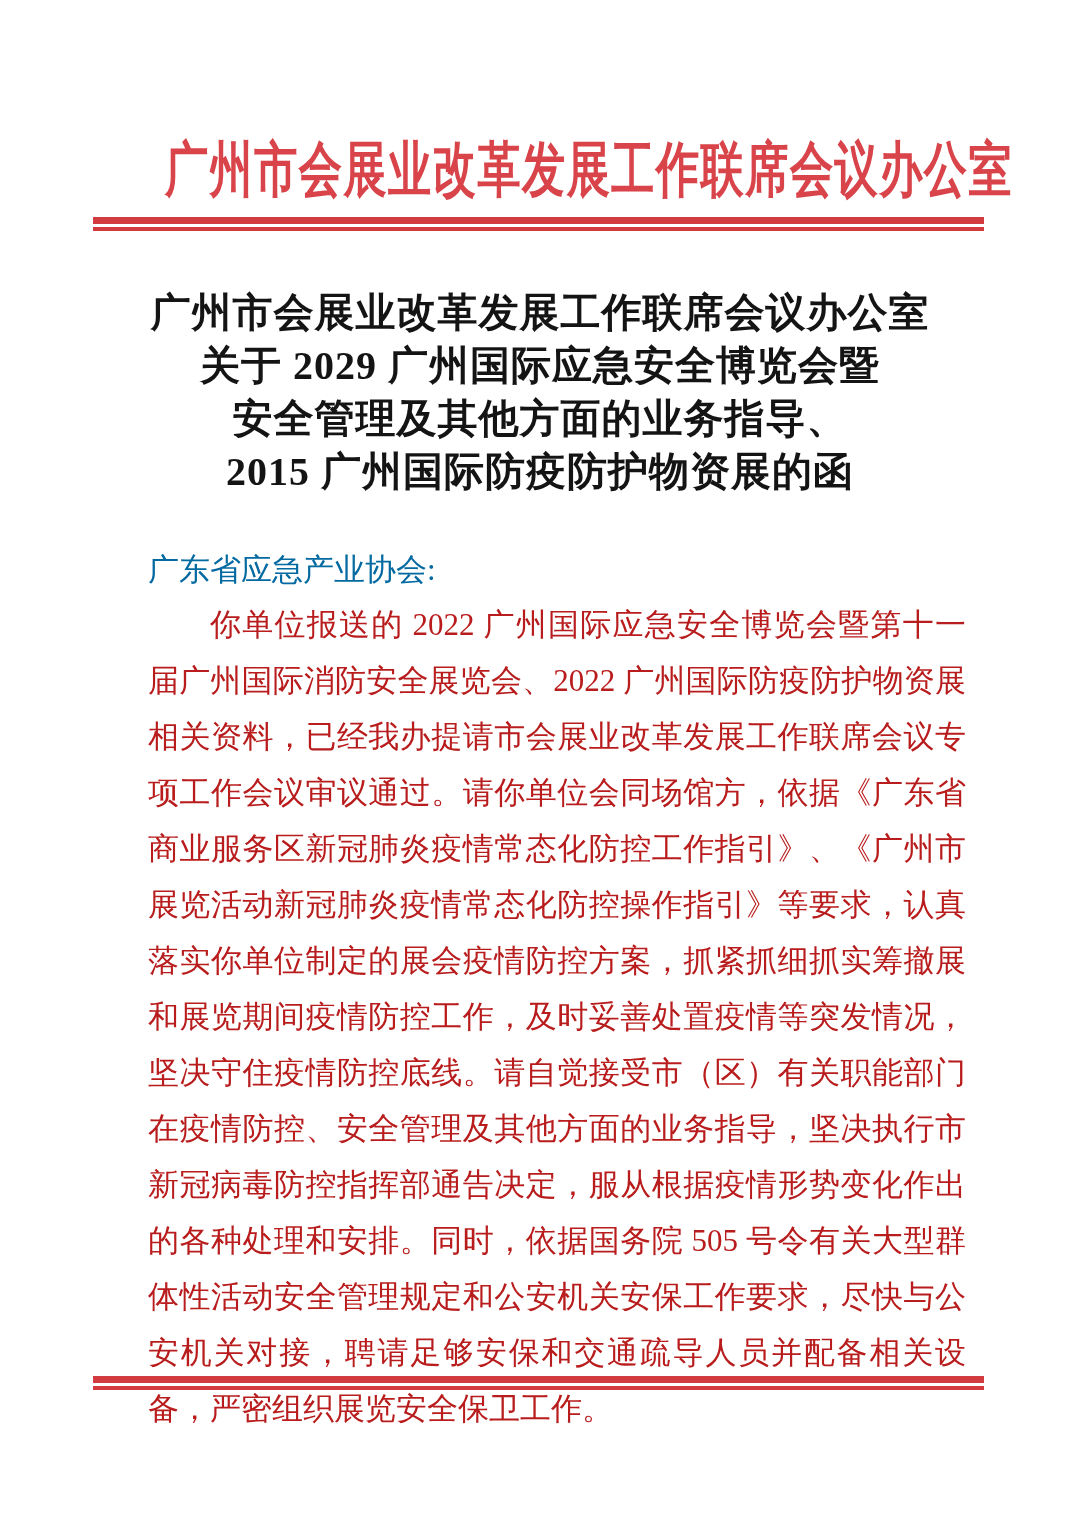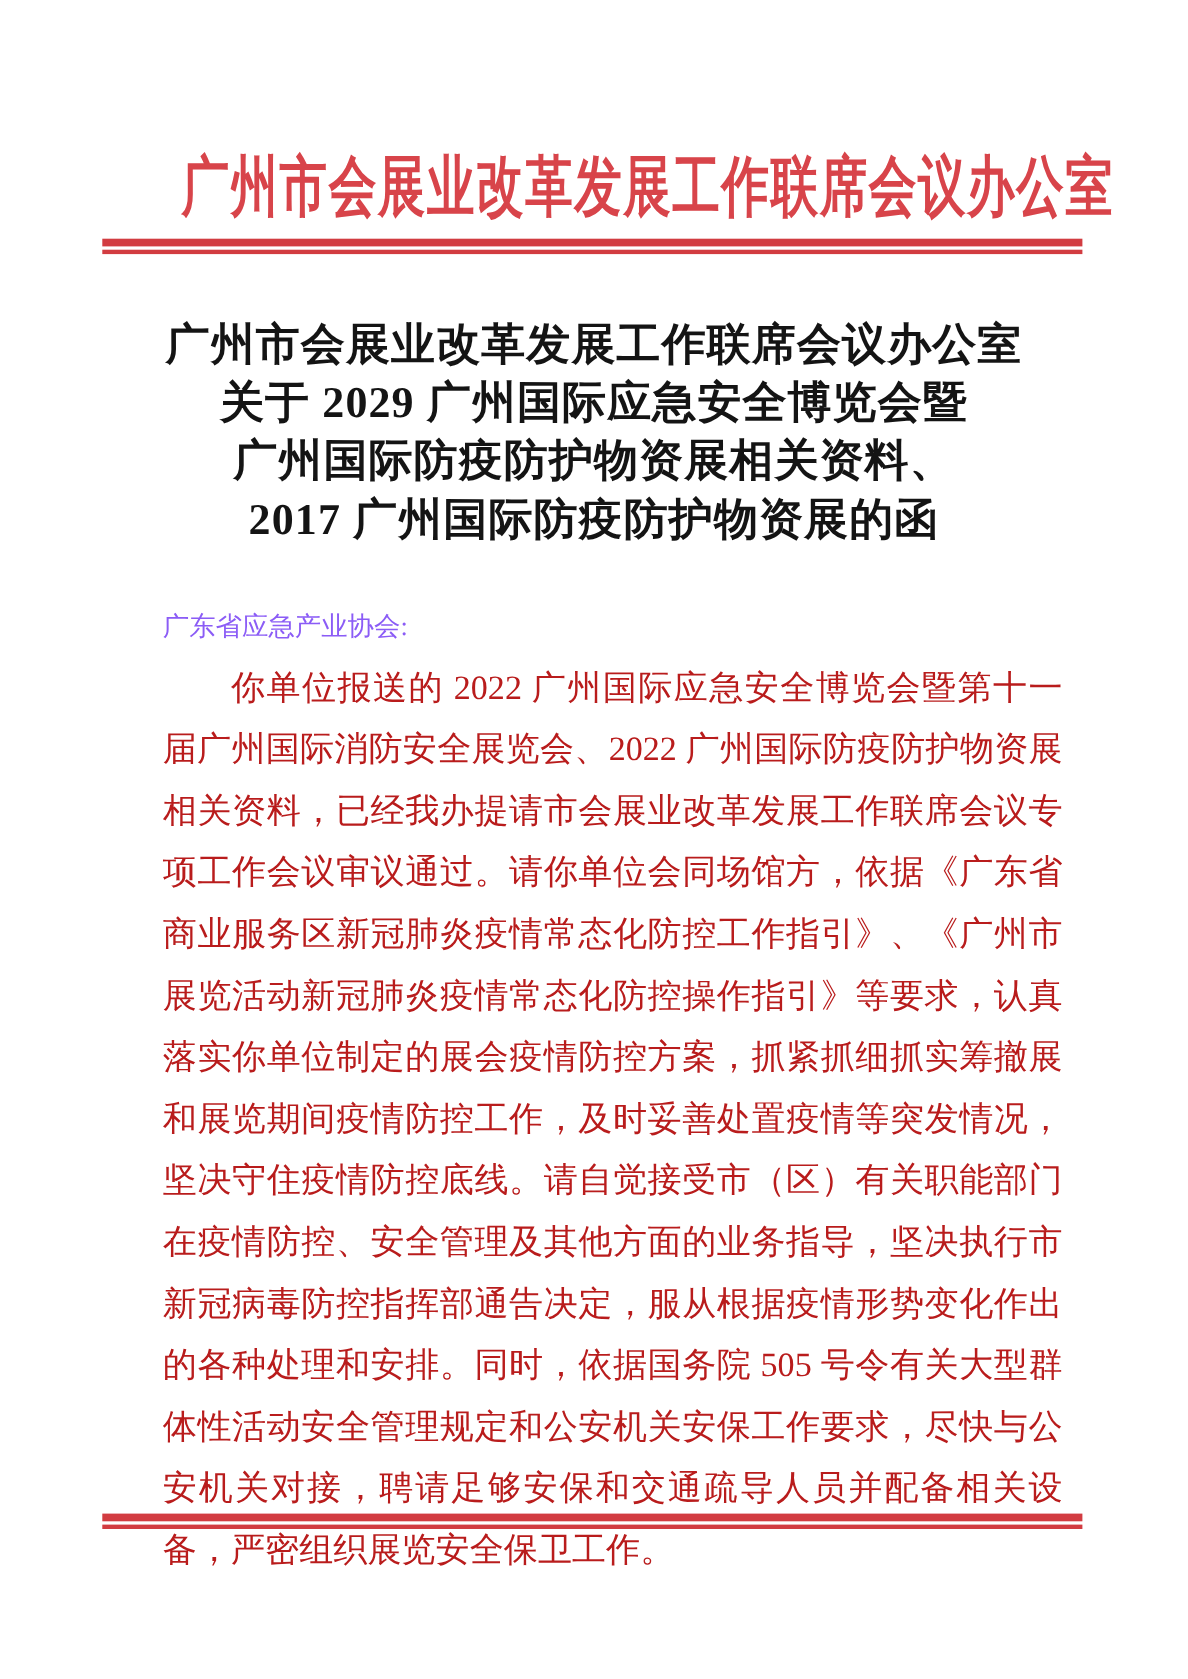--- a/index.html
+++ b/index.html
@@ -60,23 +60,23 @@
     color:#141414;
     letter-spacing:1px;
   }
   .title-line{display:block;}
   
   .salutation{
     position:absolute;
     top:544px;
     left:148px;
     margin:0;
-    font-size:24px;
+    font-size:31px;
     line-height:52px;
-    color:#8b5cf6;
+    color:#0369a1;
     font-weight:400;
   }
   .body-paragraph{
     position:absolute;
     top:597px;
     left:148px;
     width:818px;
     margin:0;
     font-size:31px;
     line-height:56px;
@@ -93,22 +93,22 @@
 
   <div class="letterhead">
     <span class="org">广州市会展业改革发展工作联席会议办公室</span>
   </div>
 
   <div class="double-rule top-rule"></div>
 
   <h1 class="doc-title">
     <span class="title-line">广州市会展业改革发展工作联席会议办公室</span>
     <span class="title-line">关于 2029 广州国际应急安全博览会暨</span>
-    <span class="title-line">广州国际防疫防护物资展相关资料、</span>
-    <span class="title-line">2017 广州国际防疫防护物资展的函</span>
+    <span class="title-line">安全管理及其他方面的业务指导、</span>
+    <span class="title-line">2015 广州国际防疫防护物资展的函</span>
   </h1>
 
   <p class="salutation">广东省应急产业协会:</p>
 
   <p class="body-paragraph">你单位报送的 2022 广州国际应急安全博览会暨第十一届广州国际消防安全展览会、2022 广州国际防疫防护物资展相关资料，已经我办提请市会展业改革发展工作联席会议专项工作会议审议通过。请你单位会同场馆方，依据《广东省商业服务区新冠肺炎疫情常态化防控工作指引》、《广州市展览活动新冠肺炎疫情常态化防控操作指引》等要求，认真落实你单位制定的展会疫情防控方案，抓紧抓细抓实筹撤展和展览期间疫情防控工作，及时妥善处置疫情等突发情况，坚决守住疫情防控底线。请自觉接受市（区）有关职能部门在疫情防控、安全管理及其他方面的业务指导，坚决执行市新冠病毒防控指挥部通告决定，服从根据疫情形势变化作出的各种处理和安排。同时，依据国务院 505 号令有关大型群体性活动安全管理规定和公安机关安保工作要求，尽快与公安机关对接，聘请足够安保和交通疏导人员并配备相关设备，严密组织展览安全保卫工作。</p>
 
   <div class="double-rule bottom-rule"></div>
 
 </div>
 

